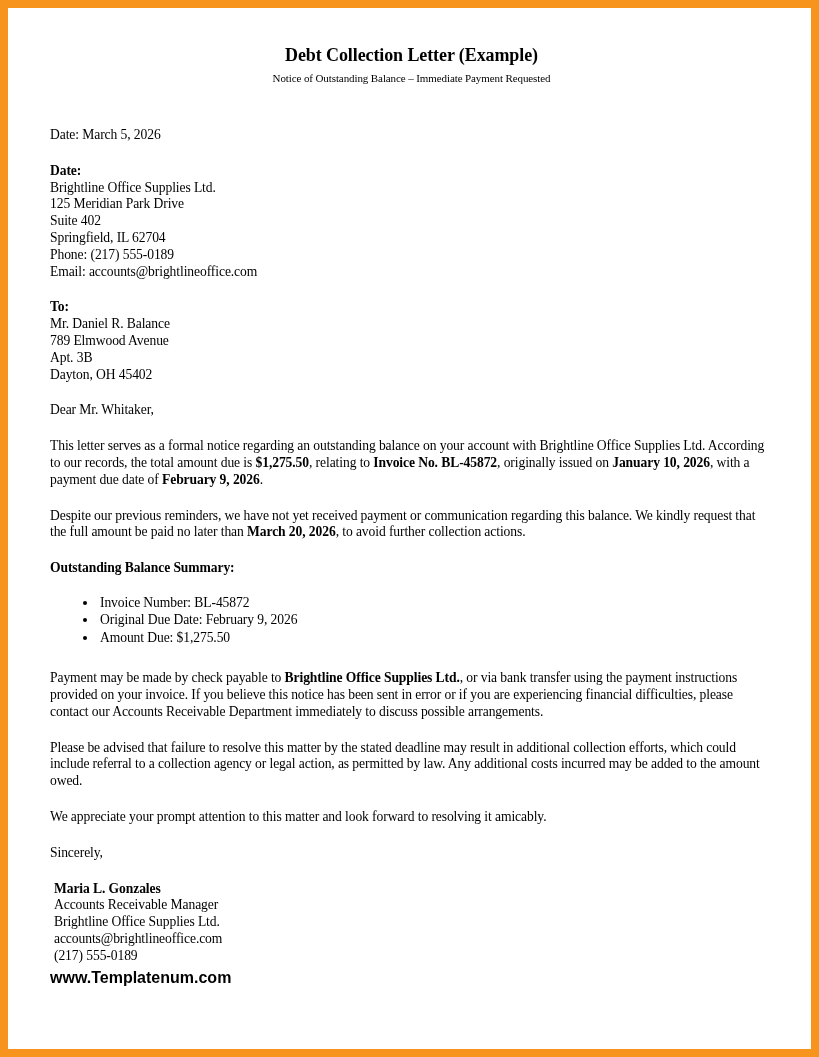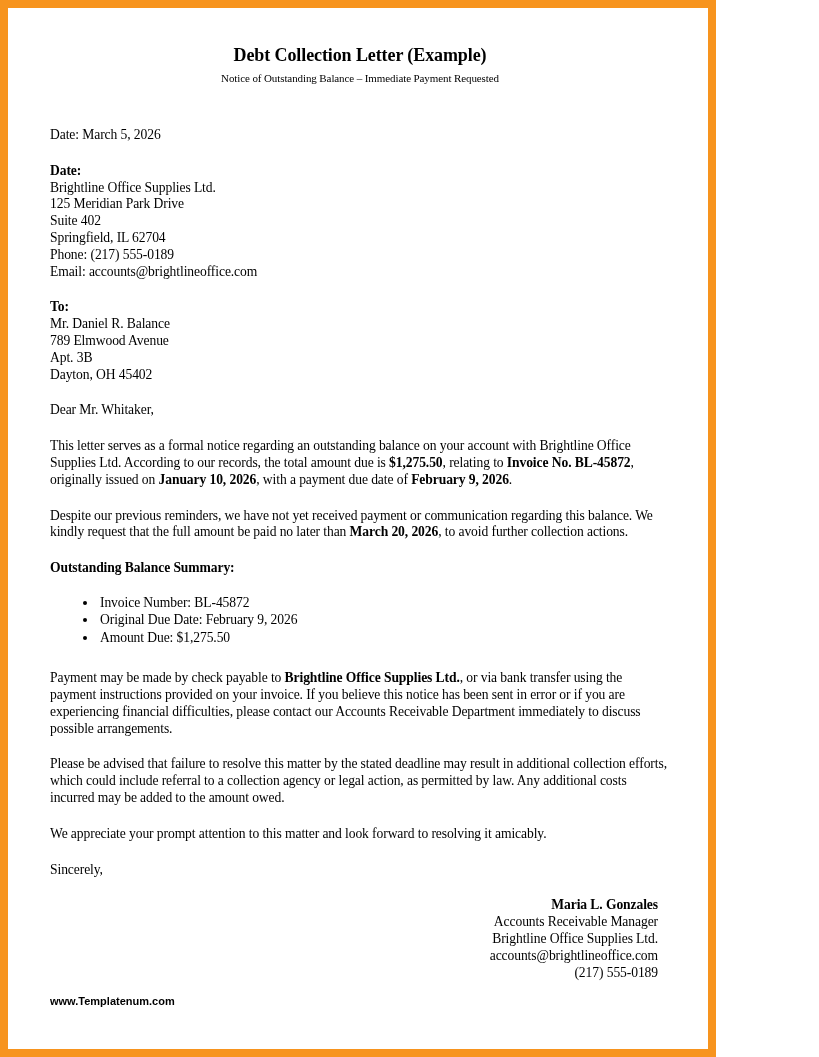--- a/index.html
+++ b/index.html
@@ -2,21 +2,21 @@
 <html><head>
 <meta charset="utf-8">
 <style>
   html, body {
     margin: 0;
     padding: 0;
     background: #ffffff;
   }
   .page {
     position: relative;
-    width: 716px;
+    width: 819px;
     height: 1057px;
     box-sizing: border-box;
     border: 8px solid #F7941E;
     background: #ffffff;
     color: #000000;
     font-family: "Liberation Serif", serif;
     overflow: hidden;
   }
   .content {
     padding: 36px 38px 0 42px;
@@ -58,27 +58,26 @@
   ul.summary-list {
     margin: 0 0 24px 0;
     padding: 0 0 0 48px;
     list-style: disc;
   }
   ul.summary-list li {
     line-height: 17.4px;
     padding-left: 2px;
   }
   .signature-block {
-    margin: 12px;
-    text-align: right;
+    margin: 4px;
   }
   .website-line {
     font-family: "Liberation Sans", sans-serif;
     font-weight: bold;
-    font-size: 11px;
+    font-size: 16px;
     line-height: 17px;
     letter-spacing: 0;
     margin-top: 0.5px;
   }
 </style>
 </head>
 <body>
 
 <div class="page" style="border-color: rgb(247, 148, 30); background: rgb(255, 255, 255); color: rgb(0, 0, 0);">
   <div class="content body-text">

